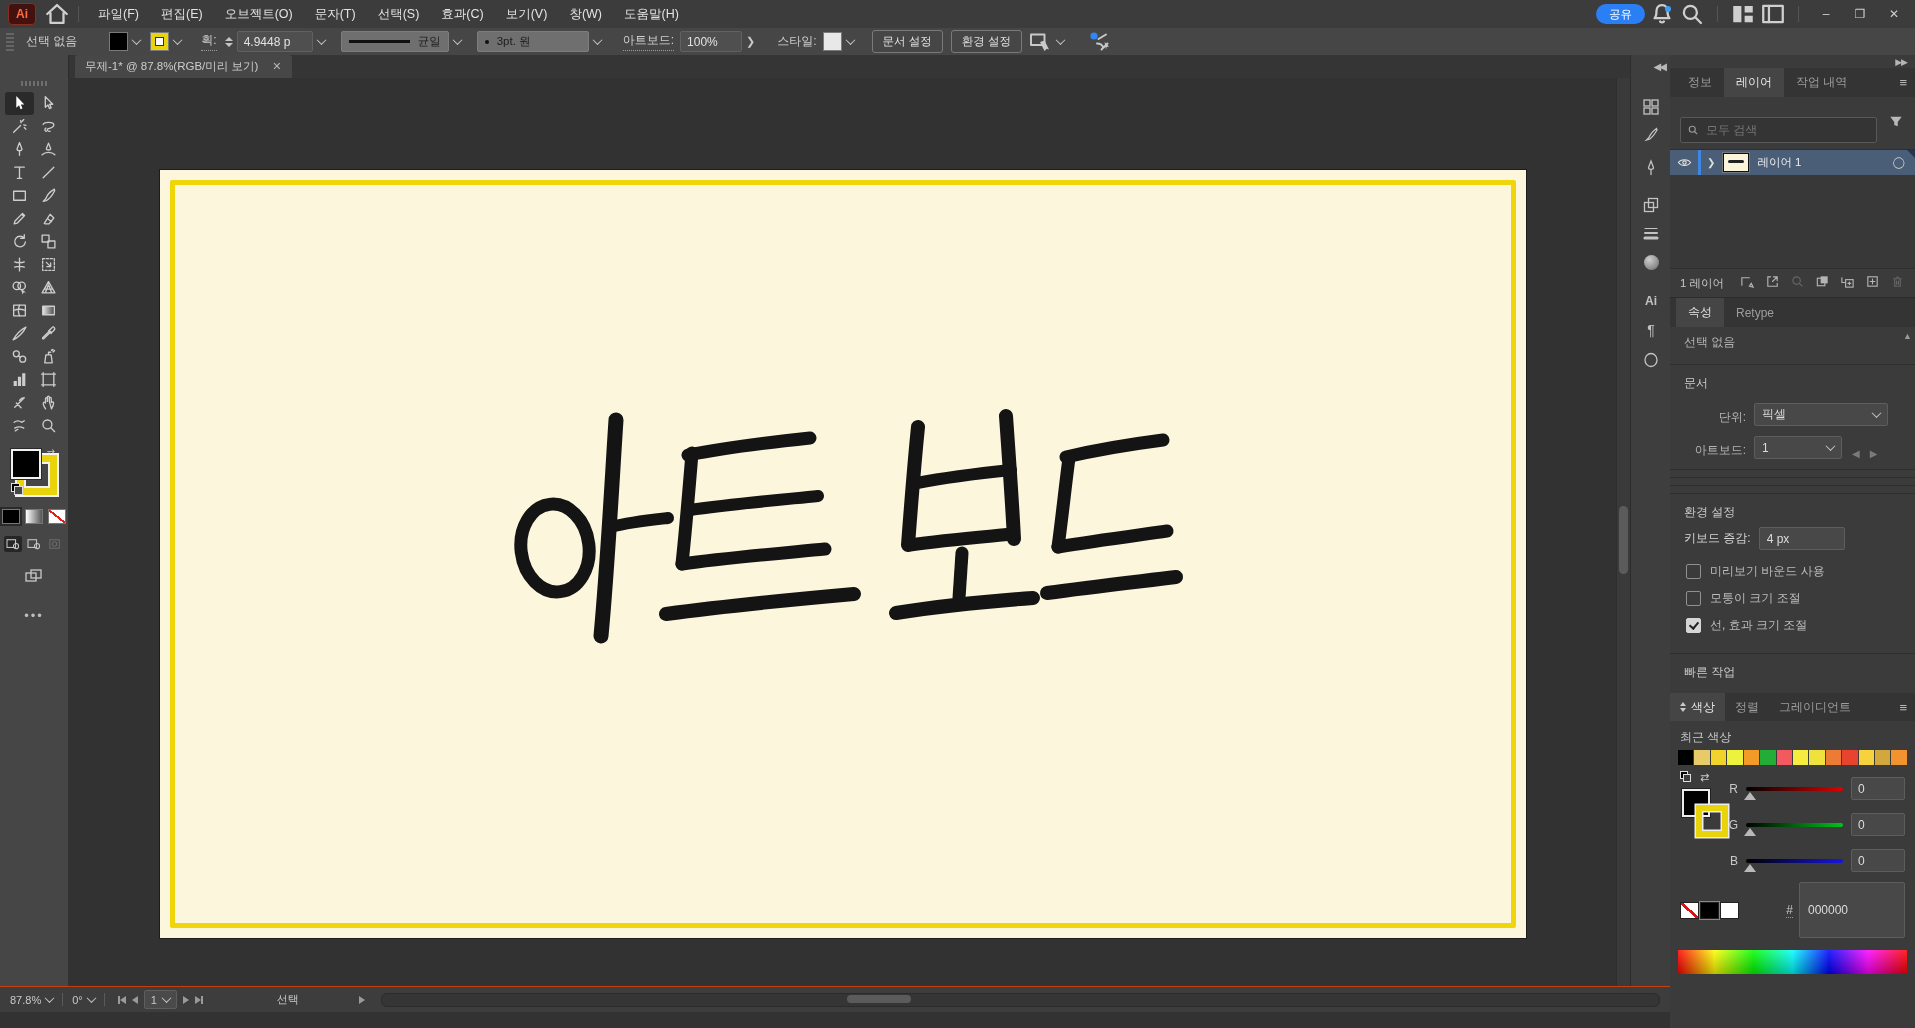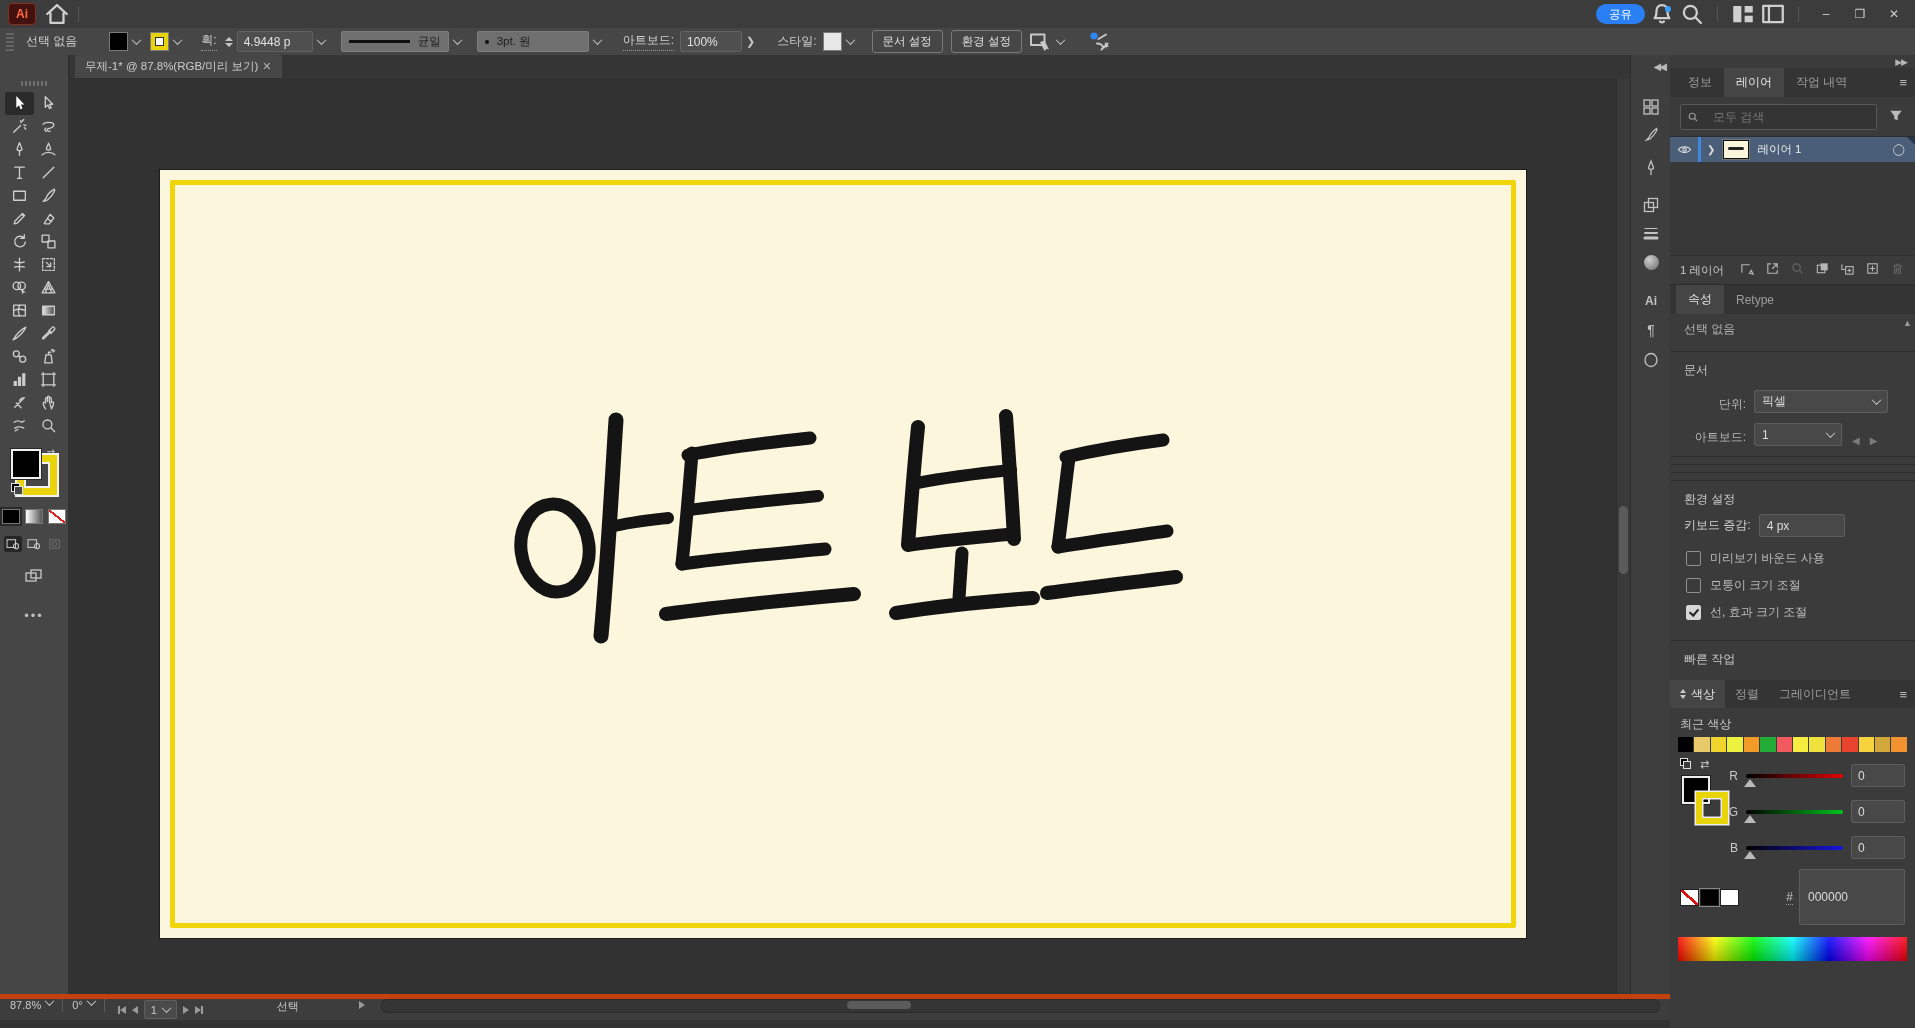--- a/index.html
+++ b/index.html
@@ -38,21 +38,21 @@
   .stepper .up{border-bottom:4px solid #c4c4c4}.stepper .dn{border-top:4px solid #c4c4c4}
   .vbox{height:19px;background:#4f4f4f;border:1px solid #616161;border-radius:2px;display:flex;align-items:center;padding:0 6px;color:#e2e2e2}
   .dd-light{height:19px;background:#6f6f6f;border:1px solid #7d7d7d;border-radius:2px;display:flex;align-items:center;padding:0 7px;color:#1c1c1c;font-size:11.5px}
   .ctlbtn{height:21px;border:1px solid #7a7a7a;border-radius:3px;padding:0 10px;display:flex;align-items:center;color:#e0e0e0;margin-left:8px;font-size:11.5px}
   .gt{color:#c9c9c9;margin-left:4px;font-size:11px}
   .cb-ico{width:24px;height:20px;display:flex;align-items:center;justify-content:center;margin-left:6px}
   .cb-ico svg{stroke:#c9c9c9;fill:none;stroke-width:1.3;stroke-linecap:round;stroke-linejoin:round}
 
   
   .tabbar{position:absolute;left:68px;top:55px;width:1562px;height:23px;background:#353535;border-bottom:1px solid #272727;display:flex;align-items:stretch}
-  .doctab{margin-left:7px;background:#474747;display:flex;align-items:center;gap:4px;padding:0 10px;font-size:11.5px;color:#cdcdcd;border-radius:3px 3px 0 0}
+  .doctab{margin-left:7px;background:#474747;display:flex;align-items:center;gap:14px;padding:0 10px;font-size:11.5px;color:#cdcdcd;border-radius:3px 3px 0 0}
   .closex{color:#b5b5b5;font-size:11px}
 
   
   .lefttools{position:absolute;left:0;top:55px;width:68px;bottom:26px;background:#464646;border-right:1px solid #2c2c2c}
   .tool-drag{width:26px;height:5px;margin:26px auto 6px;background:repeating-linear-gradient(to right,#6e6e6e 0 2px,transparent 2px 4px)}
   .tools{display:grid;grid-template-columns:29px 29px;justify-content:center}
   .tool{width:29px;height:23px;display:flex;align-items:center;justify-content:center;position:relative}
   .tool svg{width:17px;height:17px;stroke:#cdcdcd;fill:none;stroke-width:1.25;stroke-linecap:round;stroke-linejoin:round}
   .tool .f{fill:#cdcdcd;stroke:none}
   .tool.on{background:#2a2a2a;border-radius:3px}
@@ -95,21 +95,21 @@
   .colico svg{width:18px;height:18px;stroke:#c3c3c3;fill:none;stroke-width:1.3;stroke-linecap:round}
   .sphere{width:15px;height:15px;border-radius:50%;background:radial-gradient(circle at 35% 30%,#cfcfcf,#6a6a6a)}
 
   
   .rightpanel{position:absolute;left:1670px;top:55px;width:245px;bottom:0;background:#3b3b3b;display:flex;flex-direction:column;font-size:12px}
   .rp-hdr{height:13px;display:flex;justify-content:flex-end;align-items:center;padding-right:8px;color:#b5b5b5;font-size:9px;letter-spacing:-1px}
   .ptabs{display:flex;align-items:stretch;height:29px;background:#343434;padding-left:6px;position:relative}
   .ptab{padding:0 12px;display:flex;align-items:center;color:#9d9d9d}
   .ptab.on{background:#454545;color:#e4e4e4}
   .pmenu{margin-left:auto;margin-right:8px;align-self:center;color:#b9b9b9;font-size:13px}
-  .search{margin:7px 10px 6px;height:24px;background:#343434;border:1px solid #585858;border-radius:2px;display:flex;align-items:center;padding:0 6px;gap:12px}
+  .search{margin:20px 10px 6px;height:24px;background:#343434;border:1px solid #585858;border-radius:2px;display:flex;align-items:center;padding:0 6px;gap:5px}
   .search input{flex:1;background:transparent;border:none;outline:none;color:#ddd;font-size:12px;font-family:inherit}
   .search input::placeholder{color:#767676}
   .funnel{margin:0 12px 0 2px}
   .layerlist{height:118px;background:#383838;border-top:1px solid #2e2e2e;border-bottom:1px solid #2e2e2e}
   .layerrow{height:25px;background:#4a5e77;display:flex;align-items:center;position:relative}
   .layerrow .eye{width:28px;display:flex;justify-content:center}
   .layerrow .eye svg{width:15px;height:11px;stroke:#e2e2e2;fill:none;stroke-width:1.2}
   .accent{width:3px;height:25px;background:#3f86e0;margin-right:6px}
   .lchev{color:#dedede;font-size:10px;margin-right:8px}
   .lthumb{width:24px;height:17px;background:#fbf5dc;border:1px solid #111;outline:1px solid #777;margin-right:8px;position:relative}
@@ -173,21 +173,21 @@
   .nbw .none{background:linear-gradient(to top right,#fff 44%,#d11 44%,#d11 56%,#fff 56%)}
   .nbw .blk{background:#000;outline:1px solid #888}
   .nbw .wht{background:#fff}
   .hash{margin-left:auto;margin-right:6px;color:#c9c9c9;border-bottom:1px dotted #999}
   .hexbox{width:88px;height:22px;background:#484848;border:1px solid #5d5d5d;border-radius:2px;display:flex;align-items:center;padding:16px 8px;color:#dcdcdc}
   .spectrum{margin:12px 8px 0;height:24px;background:
      linear-gradient(to bottom,rgba(255,255,255,.15),rgba(0,0,0,.25)),
      linear-gradient(90deg,#f00,#ff0 16%,#0f0 33%,#0ff 50%,#00f 66%,#f0f 83%,#f00)}
 
   
-  .statusbar{position:absolute;left:0;bottom:8px;width:1670px;height:26px;background:#3d3d3d;border-top:5px solid #c2410c;display:flex;font-size:11px;color:#c9c9c9;padding-left:10px;box-sizing:border-box}
+  .statusbar{position:absolute;left:0;bottom:16px;width:1670px;height:26px;background:#3d3d3d;border-top:1px solid #c2410c;display:flex;align-items:center;font-size:11px;color:#c9c9c9;padding-left:10px;box-sizing:border-box}
   .ssep{width:1px;height:13px;background:#5a5a5a;margin:0 9px}
   .navgrp{display:flex;align-items:center;gap:6px;margin:0 4px}
   .tri{width:0;height:0;display:inline-block}
   .tri.l{border-top:4px solid transparent;border-bottom:4px solid transparent;border-right:6px solid #9a9a9a}
   .tri.r{border-top:4px solid transparent;border-bottom:4px solid transparent;border-left:6px solid #9a9a9a}
   .bar{width:2px;height:8px;background:#9a9a9a;display:inline-block}
   .abox{height:17px;background:#4a4a4a;border:1px solid #5e5e5e;border-radius:2px;display:flex;align-items:center;padding:0 6px;gap:6px}
   .statustext{margin-left:70px}
   .playtri{margin-left:60px}
   .hscroll{flex:1;height:12px;background:#353535;border:1px solid #2b2b2b;border-radius:6px;margin:0 10px 0 16px;position:relative}
@@ -199,20 +199,31 @@
 <div id="root">
 
   <div class="titlebar">
     <div class="ailogo">Ai</div>
     <div class="tb-ico">
       <svg viewBox="0 0 16 16">
           <path d="M2 8 L8 2.5 L14 8 M4 7.5 V13.5 H12 V7.5"></path>
         </svg>
     </div>
     <div class="vdiv"></div>
+    <div class="menu">
+      <span class="mi">파일(F)</span>
+      <span class="mi">편집(E)</span>
+      <span class="mi">오브젝트(O)</span>
+      <span class="mi">문자(T)</span>
+      <span class="mi">선택(S)</span>
+      <span class="mi">효과(C)</span>
+      <span class="mi">보기(V)</span>
+      <span class="mi">창(W)</span>
+      <span class="mi">도움말(H)</span>
+    </div>
     <div class="tb-right">
       <div class="share">
           <span>공유</span>
         </div>
       <div class="tb-ico bell">
         <svg viewBox="0 0 16 16">
             <path d="M8 2.5 C5.6 2.5 4.6 4.3 4.6 6.2 C4.6 9.5 3.4 10.6 3.4 10.6 H12.6 C12.6 10.6 11.4 9.5 11.4 6.2 C11.4 4.3 10.4 2.5 8 2.5 Z M6.8 12.6 C7 13.3 9 13.3 9.2 12.6"></path>
           </svg>
         <span class="bdot"></span>
       </div>

